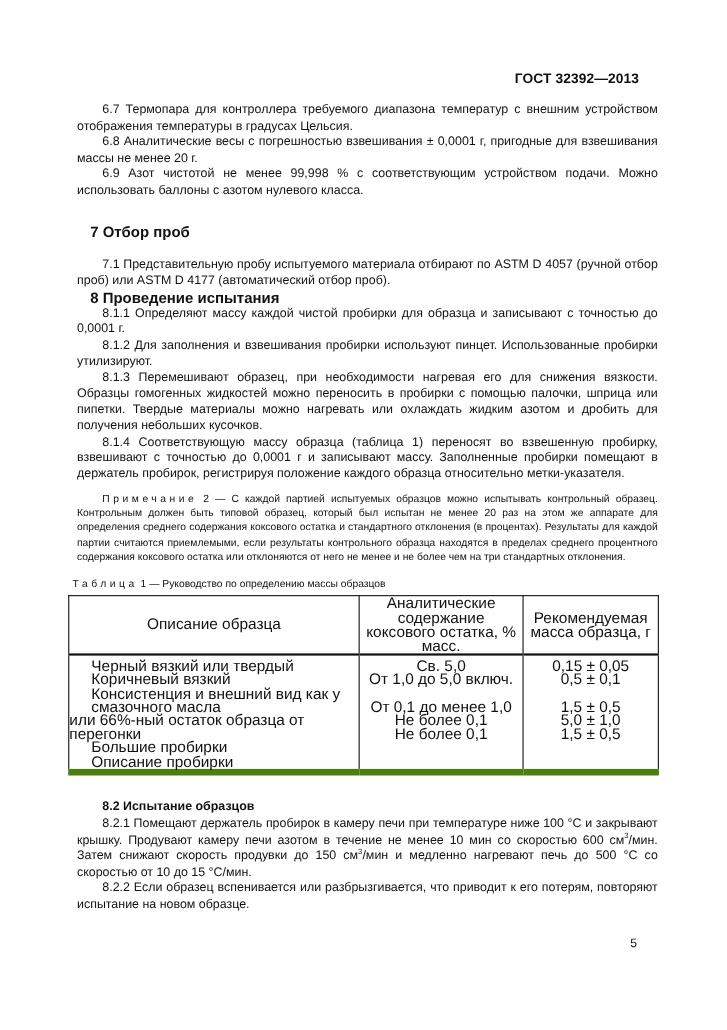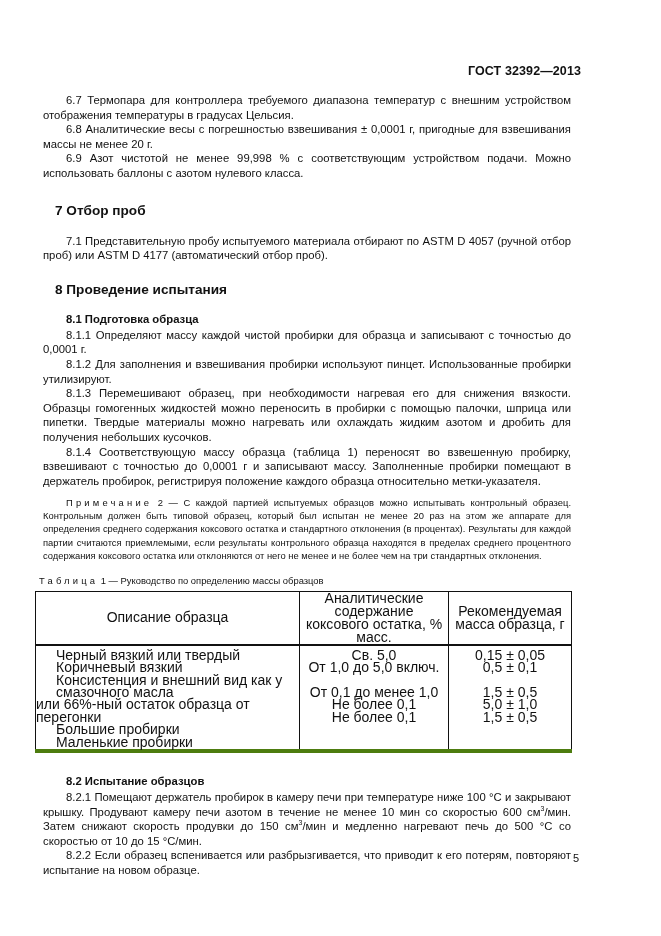--- a/index.html
+++ b/index.html
@@ -5,21 +5,21 @@
     html, body { margin: 0; padding: 0; background: #ffffff; }
     body {
       width: 661px; height: 936px; position: relative; overflow: hidden;
       font-family: "Liberation Sans", sans-serif; color: #111;
     }
     .page { position: absolute; left: 0; top: 0; width: 661px; height: 936px; }
     .std-header {
       position: absolute; right: 80px; top: 64px;
       font-weight: bold; font-size: 12.5px; letter-spacing: 0.1px;
     }
-    .content { position: absolute; left: 43px; top: 93px; width: 528px; }
+    .content { position: absolute; left: 70px; top: 93px; width: 528px; }
     p { margin: 0; }
     .para {
       font-size: 11.3px; line-height: 14.6px; text-align: justify;
       text-indent: 23px;
     }
     .h1 {
       font-weight: bold; font-size: 13.6px; margin-left: 12px;
     }
     .h2 {
       font-weight: bold; font-size: 11.3px; margin-left: 23px;
@@ -37,21 +37,21 @@
     table.t1 th {
       font-weight: normal; border: 1px solid #111; border-bottom: 2px solid #111;
       height: 38px; text-align: center; vertical-align: middle; line-height: 13px;
       padding: 0 4px;
     }
     table.t1 td {
       border-left: 1px solid #111; border-right: 1px solid #111;
       vertical-align: top; padding: 0; line-height: 12.4px;
     }
     table.t1 tbody tr:first-child td { padding-top: 3px; }
-    table.t1 tbody tr:last-child td { border-bottom: 4px solid #4d7c0f; padding-bottom: 1px; }
+    table.t1 tbody tr:last-child td { border-bottom: 6px solid #4d7c0f; padding-bottom: 1px; }
     .c1 { width: 255px; }
     .c2 { width: 140px; text-align: center; }
     .c3 { text-align: center; }
     .ind { padding-left: 20px; display: block; }
     .noind { display: block; }
     .page-number { position: absolute; left: 573px; top: 852px; font-size: 11px; }
     sup { font-size: 7px; line-height: 0; }
   </style>
 </head>
 <body>
@@ -60,22 +60,21 @@
   <div class="std-header">ГОСТ 32392—2013</div>
 
   <div class="content">
     <p class="para">6.7 Термопара для контроллера требуемого диапазона температур с внешним устройством отображения температуры в градусах Цельсия.</p>
     <p class="para">6.8 Аналитические весы с погрешностью взвешивания ± 0,0001 г, пригодные для взвешивания массы не менее 20 г.</p>
     <p class="para">6.9 Азот чистотой не менее 99,998 % с соответствующим устройством подачи. Можно использовать баллоны с азотом нулевого класса.</p>
 
     <p class="h1" style="margin-top:22px;">7 Отбор проб</p>
     <p class="para" style="margin-top:16px;">7.1 Представительную пробу испытуемого материала отбирают по ASTM D 4057 (ручной отбор проб) или ASTM D 4177 (автоматический отбор проб).</p>
 
-    <p class="h1" style="margin-top:19px;">8 Проведение испытания</p>
-    <p class="h2" style="margin-top:16px; margin-bottom:3px;">8.1 Подготовка образца</p>
+    <p class="h1" style="">8 Проведение испытания</p>
     <p class="para">8.1.1 Определяют массу каждой чистой пробирки для образца и записывают с точностью до 0,0001 г.</p>
     <p class="para">8.1.2 Для заполнения и взвешивания пробирки используют пинцет. Использованные пробирки утилизируют.</p>
     <p class="para">8.1.3 Перемешивают образец, при необходимости нагревая его для снижения вязкости. Образцы гомогенных жидкостей можно переносить в пробирки с помощью палочки, шприца или пипетки. Твердые материалы можно нагревать или охлаждать жидким азотом и дробить для получения небольших кусочков.</p>
     <p class="para">8.1.4 Соответствующую массу образца (таблица 1) переносят во взвешенную пробирку, взвешивают с точностью до 0,0001 г и записывают массу. Заполненные пробирки помещают в держатель пробирок, регистрируя положение каждого образца относительно метки-указателя.</p>
 
     <p class="note" style="margin-top:8px;"><span class="spaced">Примечание</span><span> 2 — С каждой партией испытуемых образцов можно испытывать контрольный образец. Контрольным должен быть типовой образец, который был испытан не менее 20 раз на этом же аппарате для определения среднего содержания коксового остатка и стандартного отклонения (в процентах). Результаты для каждой партии считаются приемлемыми, если результаты контрольного образца находятся в пределах среднего процентного содержания коксового остатка или отклоняются от него не менее и не более чем на три стандартных отклонения.</span></p>
 
     <p class="table-caption" style="margin-top:13px; margin-bottom:5px;"><span class="spaced">Таблица</span><span> 1 — Руководство по определению массы образцов</span></p>
 
     <table class="t1">
@@ -87,21 +86,21 @@
         </tr>
       </thead>
       <tbody>
         <tr>
           <td class="c1">
             <span class="ind">Черный вязкий или твердый</span>
             <span class="ind">Коричневый вязкий</span>
             <span class="ind">Консистенция и внешний вид как у смазочного масла</span>
             <span class="noind">или 66%-ный остаток образца от перегонки</span>
             <span class="ind">Большие пробирки</span>
-            <span class="ind">Маленькие пробирки</span>
+            <span class="ind">Описание пробирки</span>
           </td>
           <td class="c2">
             <span class="noind">Св. 5,0</span>
             <span class="noind">От 1,0 до 5,0 включ.</span>
             <span class="noind">&nbsp;</span>
             <span class="noind">От 0,1 до менее 1,0</span>
             <span class="noind">Не более 0,1</span>
             <span class="noind">Не более 0,1</span>
           </td>
           <td class="c3">

